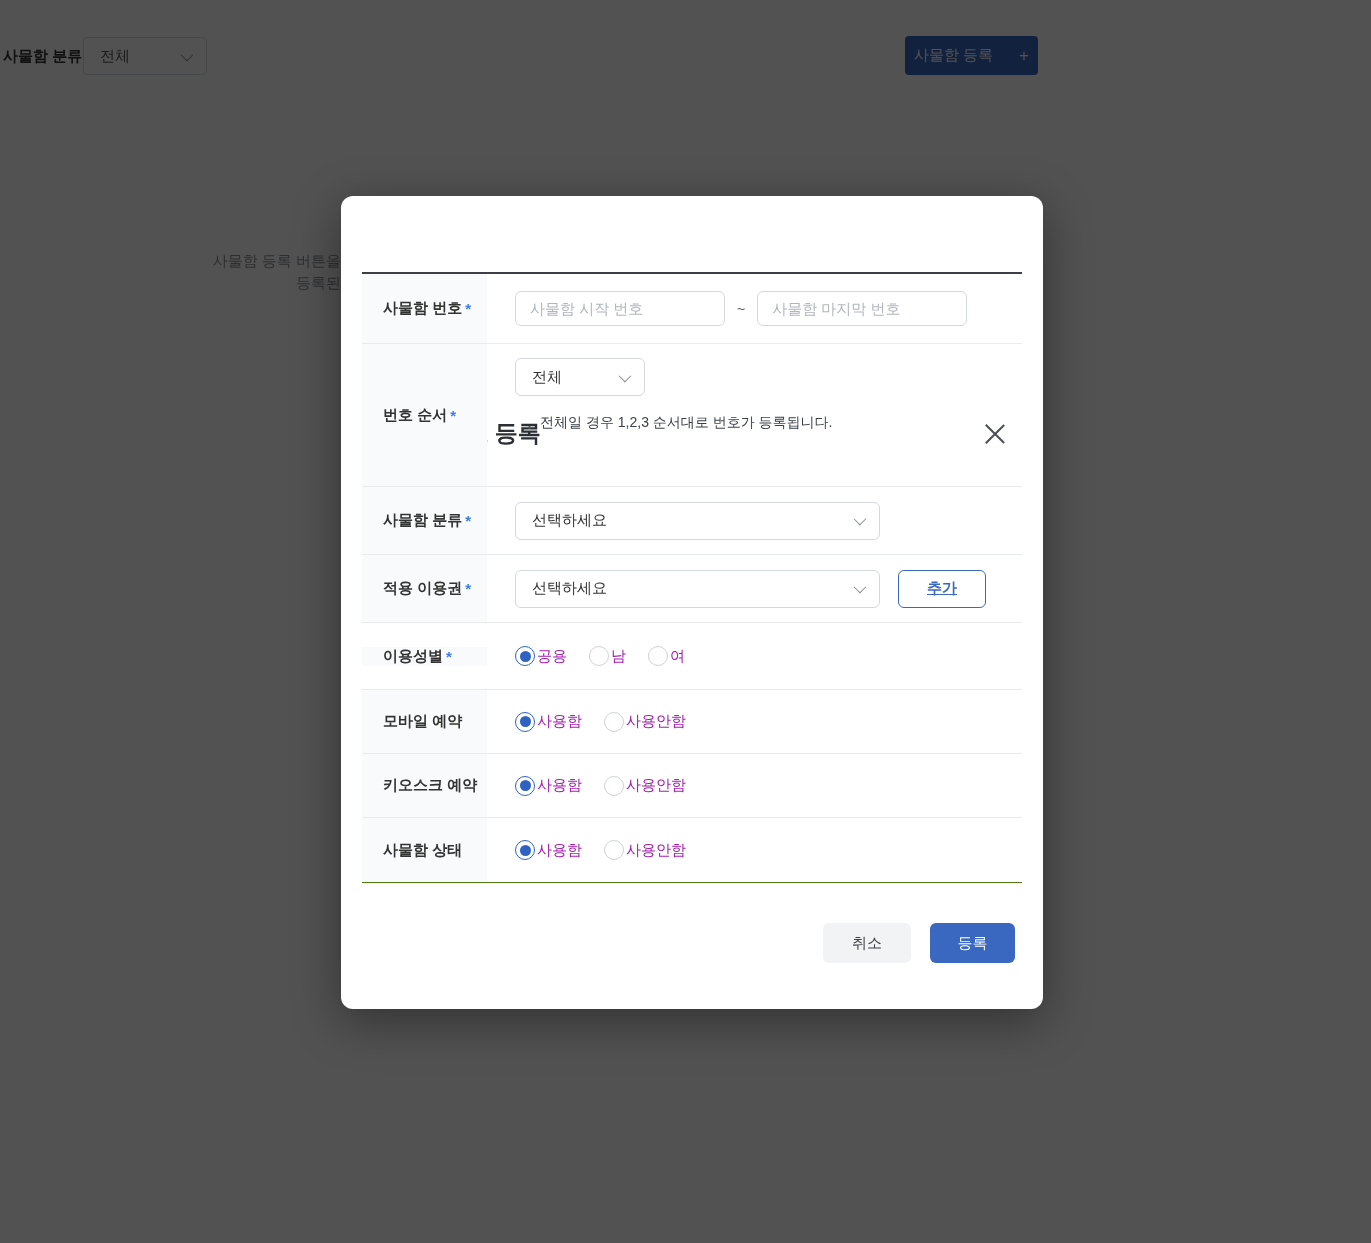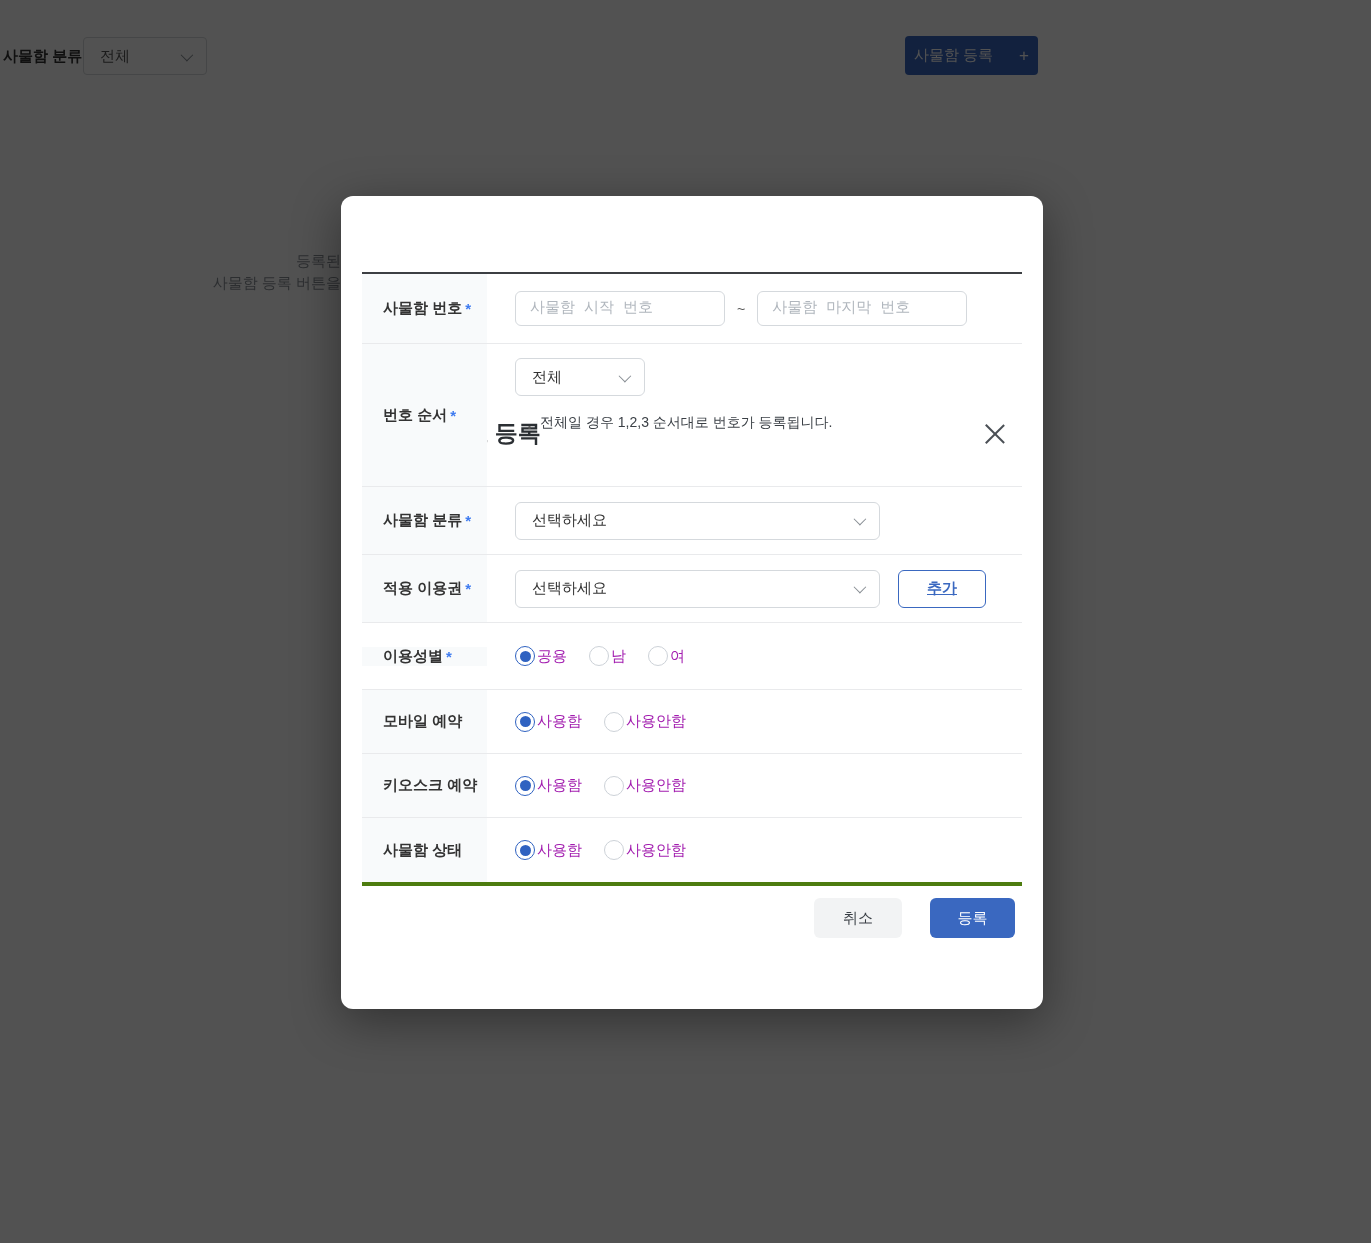--- a/index.html
+++ b/index.html
@@ -46,37 +46,37 @@
   .overlay { position:absolute; inset:0; background:rgba(0,0,0,0.68); }
   .modal {
     position:absolute; left:341px; top:196px; width:702px; height:813px;
     background:#fff; border-radius:12px; box-shadow:0 12px 48px rgba(0,0,0,0.4);
   }
   .modal-title { position:absolute; left:26px; top:222px; font-size:23px; font-weight:700; color:#2B2F33; }
 
   
   .form-table {
     position:absolute; left:21px; top:76px; width:660px;
-    border-top:2px solid #3C3F43; border-bottom:4px solid #4d7c0f;
+    border-top:2px solid #3C3F43; border-bottom:1px solid #4d7c0f;
   }
   .frow { display:flex; border-bottom:1px solid #E9EAEC; }
   .frow:last-child { border-bottom:none; }
   .cell-label {
     width:125px; background:#F8FAFB; display:flex; align-items:center; padding-left:21px;
     font-size:15px; font-weight:700; color:#333; flex-shrink:0;
   }
   .req { color:#3E7BF0; margin-left:3px; font-weight:700; }
   .cell-value { flex:1; display:flex; align-items:center; padding-left:28px; }
 
   .h70 { height:70px; } .h143 { height:143px; } .h68 { height:68px; }
   .h67 { height:67px;align-items:center; } .h64 { height:64px; }
 
   .txt-input {
     width:210px; height:35px; border:1px solid #D5D9DD; border-radius:6px;
-    padding:0 14px; font-size:15px; color:#333; font-family:Liberation Mono, monospace; outline:none;
+    padding:0 14px; font-size:15px; color:#333; font-family:Liberation Sans, sans-serif; outline:none;
   }
   .txt-input::placeholder { color:#B0B6BD; }
   .range-sep { margin:0 12px; color:#555; font-size:14px; }
 
   .select {
     height:38px; border:1px solid #D5D9DD; border-radius:6px; background:#fff;
     display:flex; align-items:center; justify-content:space-between; padding:0 16px;
     font-size:15px; color:#333; cursor:pointer;
   }
   .select.small { width:130px; }
@@ -97,21 +97,21 @@
   .rc {
     width:20px; height:20px; border-radius:50%; border:1.5px solid #CDD2D8; background:#fff;
     display:flex; align-items:center; justify-content:center; flex-shrink:0;
   }
   .radio.checked .rc { border-color:#2F62C1; }
   .radio.checked .rc::after { content:""; width:11px; height:11px; border-radius:50%; background:#2F62C1; }
   .radio-label { margin-left:2px; font-size:15px; color:#a21caf; }
 
   
   .modal-footer {
-    position:absolute; top:702px; right:28px; display:flex; gap:28px;
+    position:absolute; top:727px; right:28px; display:flex; gap:19px;
   }
   .btn-cancel {
     width:88px; height:40px; background:#F2F3F4; border:none; border-radius:6px;
     font-size:15px; color:#3A3F45; font-family:inherit; cursor:pointer;
   }
   .btn-submit {
     width:85px; height:40px; background:#3A68C0; border:none; border-radius:6px;
     font-size:15px; color:#fff; font-family:inherit; cursor:pointer;
   }
 </style>
@@ -122,22 +122,22 @@
   <span class="toolbar-label">사물함 분류</span>
   <div class="toolbar-select">
     <span>전체</span>
     <span class="chev"></span>
   </div>
   <button class="register-btn">
     <span>사물함 등록</span>
     <span class="plus">+</span>
   </button>
   <div class="empty-state">
+    <div>사물함 등록 버튼을</div>
     <div>등록된</div>
-    <div>사물함 등록 버튼을</div>
   </div>
 </div>
 
 <div class="overlay"></div>
 
 <div class="modal">
   <div class="modal-title">사물함 정보 등록</div>
   <div class="close-x"></div>
 
   <div class="form-table">

